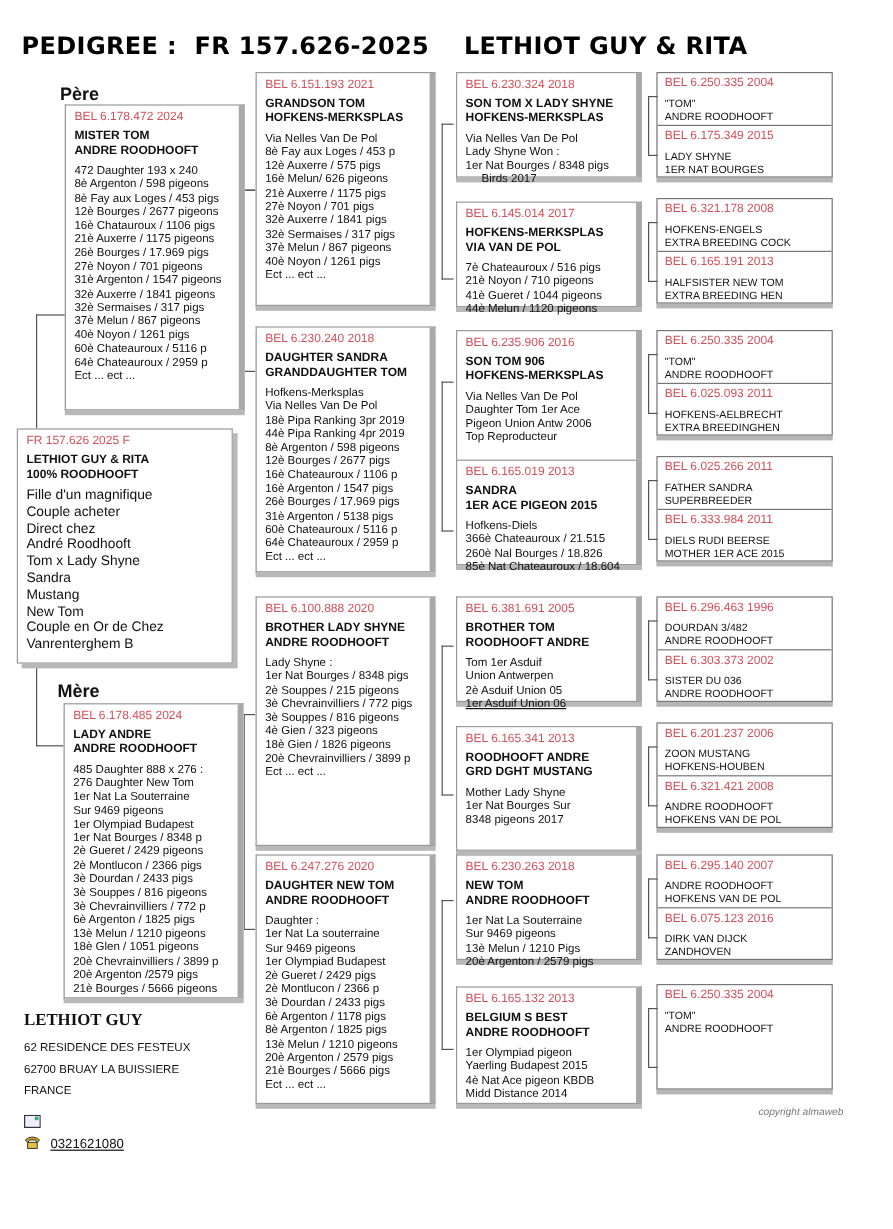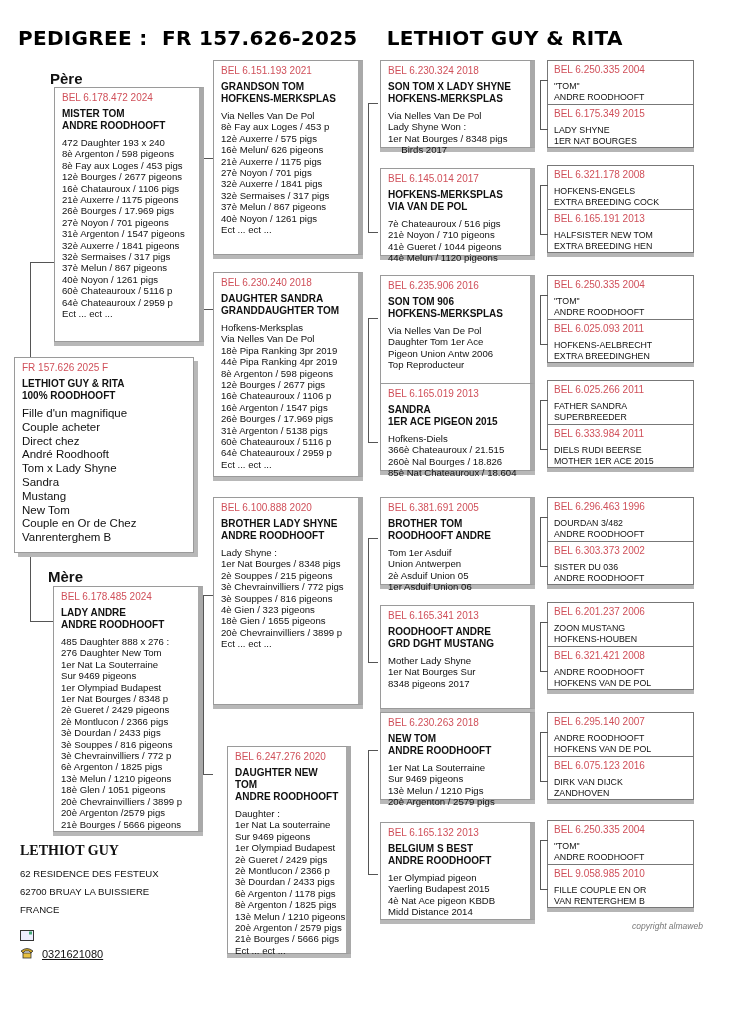--- a/index.html
+++ b/index.html
@@ -166,26 +166,26 @@
       <div>BROTHER LADY SHYNE</div>
       <div>ANDRE ROODHOOFT</div>
     </div>
   <div class="lines">
       <div style="white-space: pre;">Lady Shyne :</div>
       <div style="white-space: pre;">1er Nat Bourges / 8348 pigs</div>
       <div style="white-space: pre;">2è Souppes / 215 pigeons</div>
       <div style="white-space: pre;">3è Chevrainvilliers / 772 pigs</div>
       <div style="white-space: pre;">3è Souppes / 816 pigeons</div>
       <div style="white-space: pre;">4è Gien / 323 pigeons</div>
-      <div style="white-space: pre;">18è Gien / 1655 pigeons</div>
+      <div style="white-space: pre;">18è Gien / 1826 pigeons</div>
       <div style="white-space: pre;">20è Chevrainvilliers / 3899 p</div>
       <div style="white-space: pre;">Ect ... ect ...</div>
     </div>
 </div>
-<div class="box right" style="left:227px;top:712px;width:124px;height:208px;margin-top:34px;">
+<div class="box right" style="left:213px;top:712px;width:150px;height:208px;">
   <div class="ring">BEL 6.247.276 2020</div>
   <div class="name">
       <div>DAUGHTER NEW TOM</div>
       <div>ANDRE ROODHOOFT</div>
     </div>
   <div class="lines">
       <div style="white-space: pre;">Daughter :</div>
       <div style="white-space: pre;">1er Nat La souterraine</div>
       <div style="white-space: pre;">Sur 9469 pigeons</div>
       <div style="white-space: pre;">1er Olympiad Budapest</div>
@@ -257,21 +257,21 @@
     <div class="box right" style="left: 380px; top: 497px; width: 155px; height: 88px;">
       <div class="ring">BEL 6.381.691 2005</div>
     <div class="name">
         <div>BROTHER TOM</div>
         <div>ROODHOOFT ANDRE</div>
       </div>
     <div class="lines">
         <div style="white-space: pre;">Tom 1er Asduif</div>
         <div style="white-space: pre;">Union Antwerpen</div>
         <div style="white-space: pre;">2è Asduif Union 05</div>
-        <div style="white-space: pre;">1er Asduif Union 06</div>
+        <div style="white-space: pre; text-decoration: underline;">1er Asduif Union 06</div>
       </div>
     </div>
     <div class="box right" style="left: 380px; top: 605px; width: 155px; height: 104px;">
       <div class="ring">BEL 6.165.341 2013</div>
     <div class="name">
         <div>ROODHOOFT ANDRE</div>
         <div>GRD DGHT MUSTANG</div>
       </div>
     <div class="lines">
         <div style="white-space: pre;">Mother Lady Shyne</div>
@@ -397,25 +397,20 @@
       <div class="l">DIRK VAN DIJCK</div>
       <div class="l">ZANDHOVEN</div>
       </div>
     </div>
     <div class="conn" style="left: 540px; top: 732px; width: 8px; height: 50px; border-right: none;"></div>
     <div class="ggp" style="left: 547px; top: 820px; width: 147px; height: 88px;">
       <div class="half">
       <div class="ring">BEL 6.250.335 2004</div>
       <div class="l">"TOM"</div>
       <div class="l">ANDRE ROODHOOFT</div>
-      </div>
-      <div class="half">
-      <div class="ring">BEL 9.058.985 2010</div>
-      <div class="l">FILLE COUPLE EN OR</div>
-      <div class="l">VAN RENTERGHEM B</div>
       </div>
     </div>
     <div class="conn" style="left: 540px; top: 840px; width: 8px; height: 50px; border-right: none;"></div>
   </div>
 
 <div class="owner">
   <div class="oname">LETHIOT GUY</div>
   <div class="oline">62 RESIDENCE DES FESTEUX</div>
   <div class="oline">62700 BRUAY LA BUISSIERE</div>
   <div class="oline">FRANCE</div>

